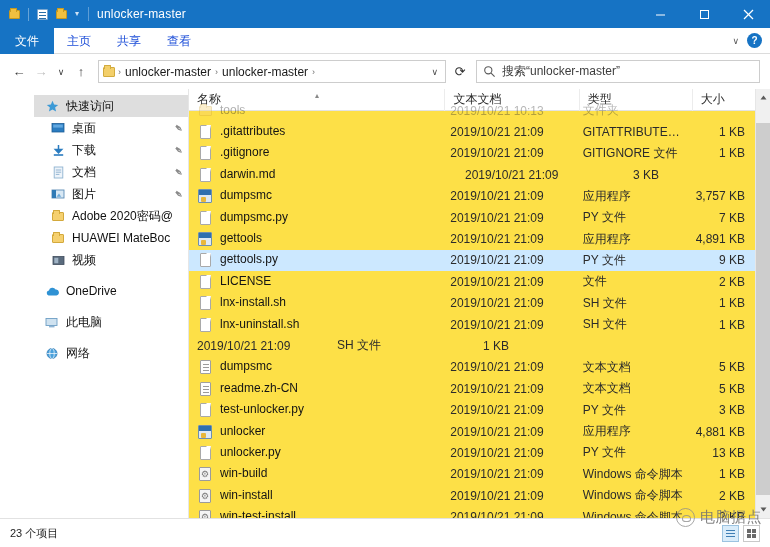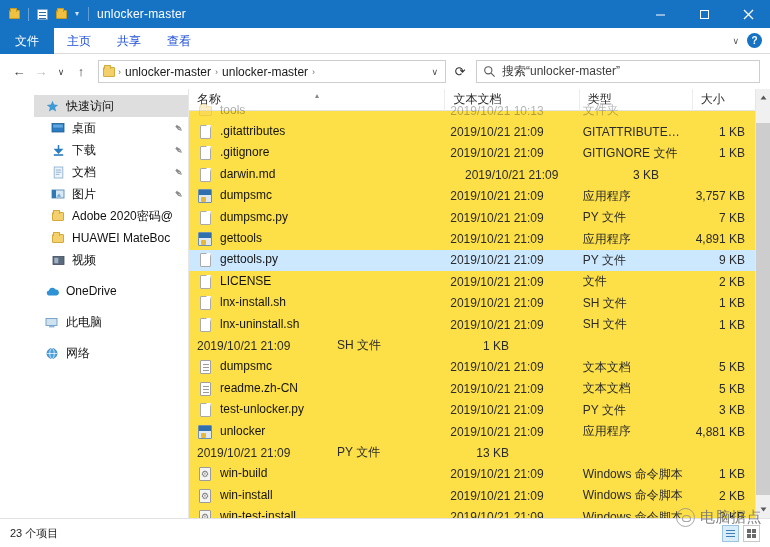--- a/index.html
+++ b/index.html
@@ -780,20 +780,26 @@
               <span class="fr-icon">
                 <span class="ic-exe"></span>
               </span>
               <span>unlocker</span>
             </div>
             <div class="fr-date">2019/10/21 21:09</div>
             <div class="fr-type">应用程序</div>
             <div class="fr-size">4,881 KB</div>
           </div>
           <div class="file-row">
+            <div class="fr-name">
+              <span class="fr-icon">
+                <span class="ic-file"></span>
+              </span>
+              <span>unlocker.py</span>
+            </div>
             <div class="fr-date">2019/10/21 21:09</div>
             <div class="fr-type">PY 文件</div>
             <div class="fr-size">13 KB</div>
           </div>
           <div class="file-row">
             <div class="fr-name">
               <span class="fr-icon">
                 <span class="ic-bat"></span>
               </span>
               <span>win-build</span>

